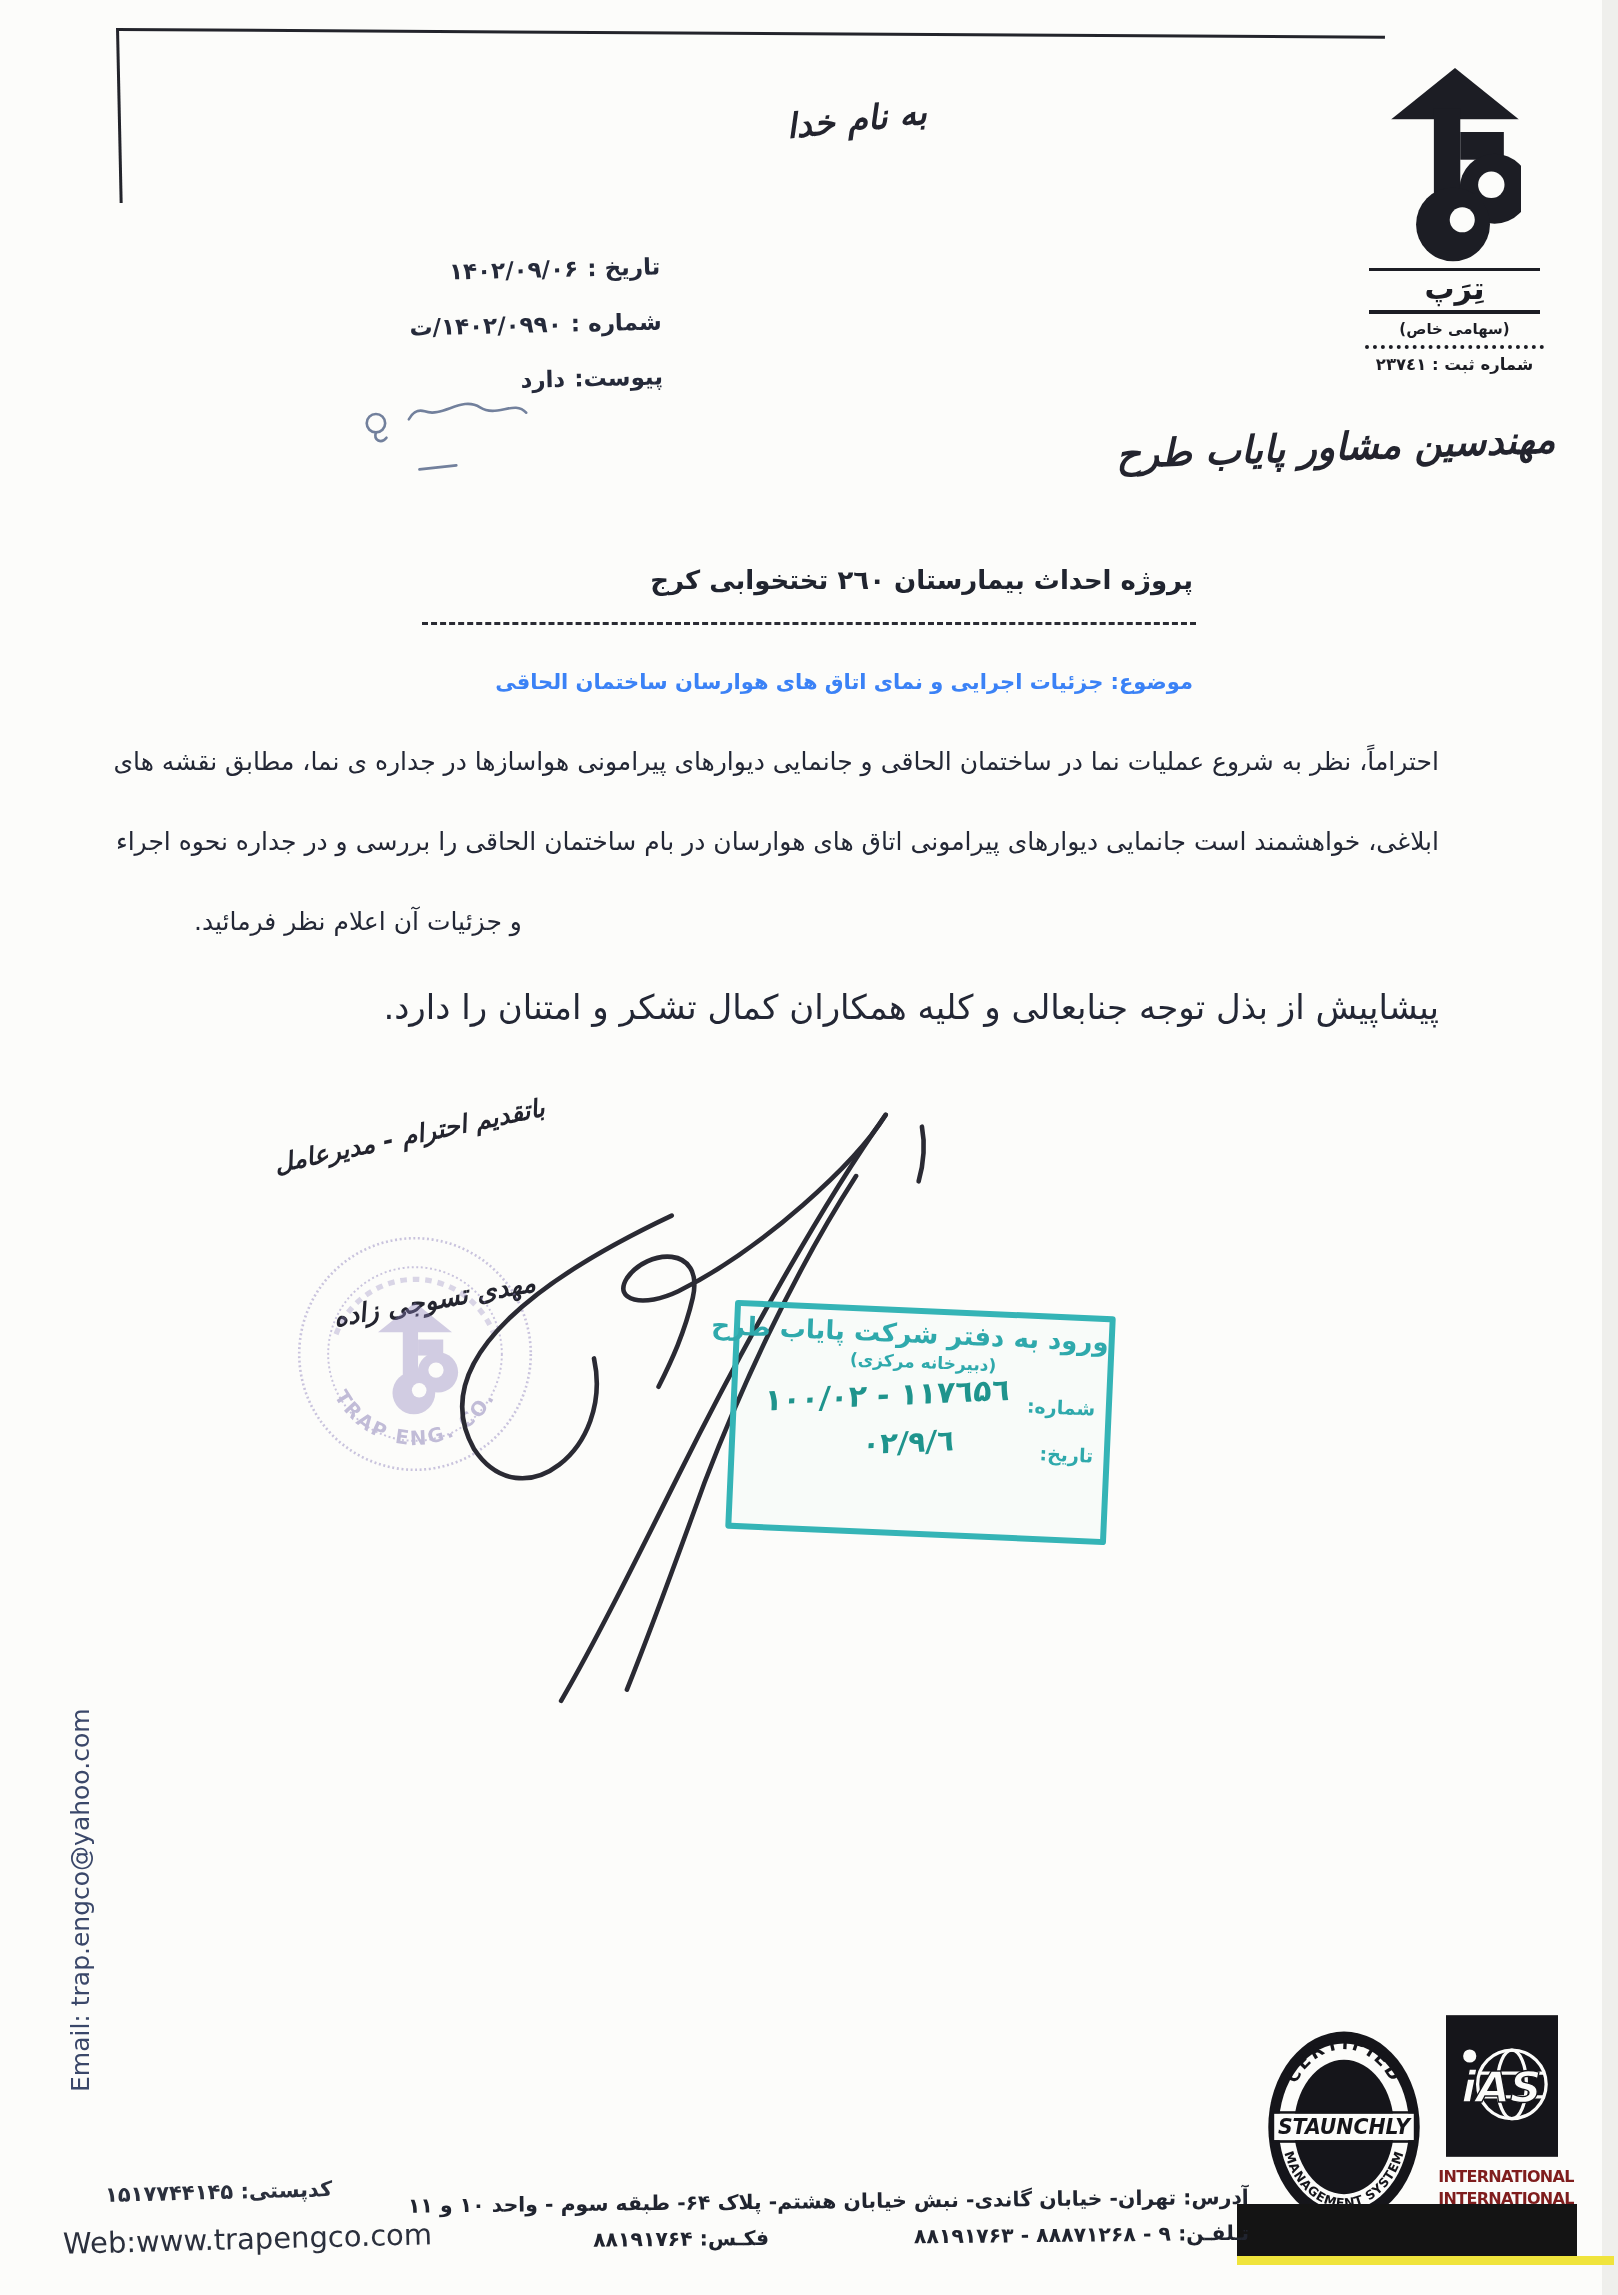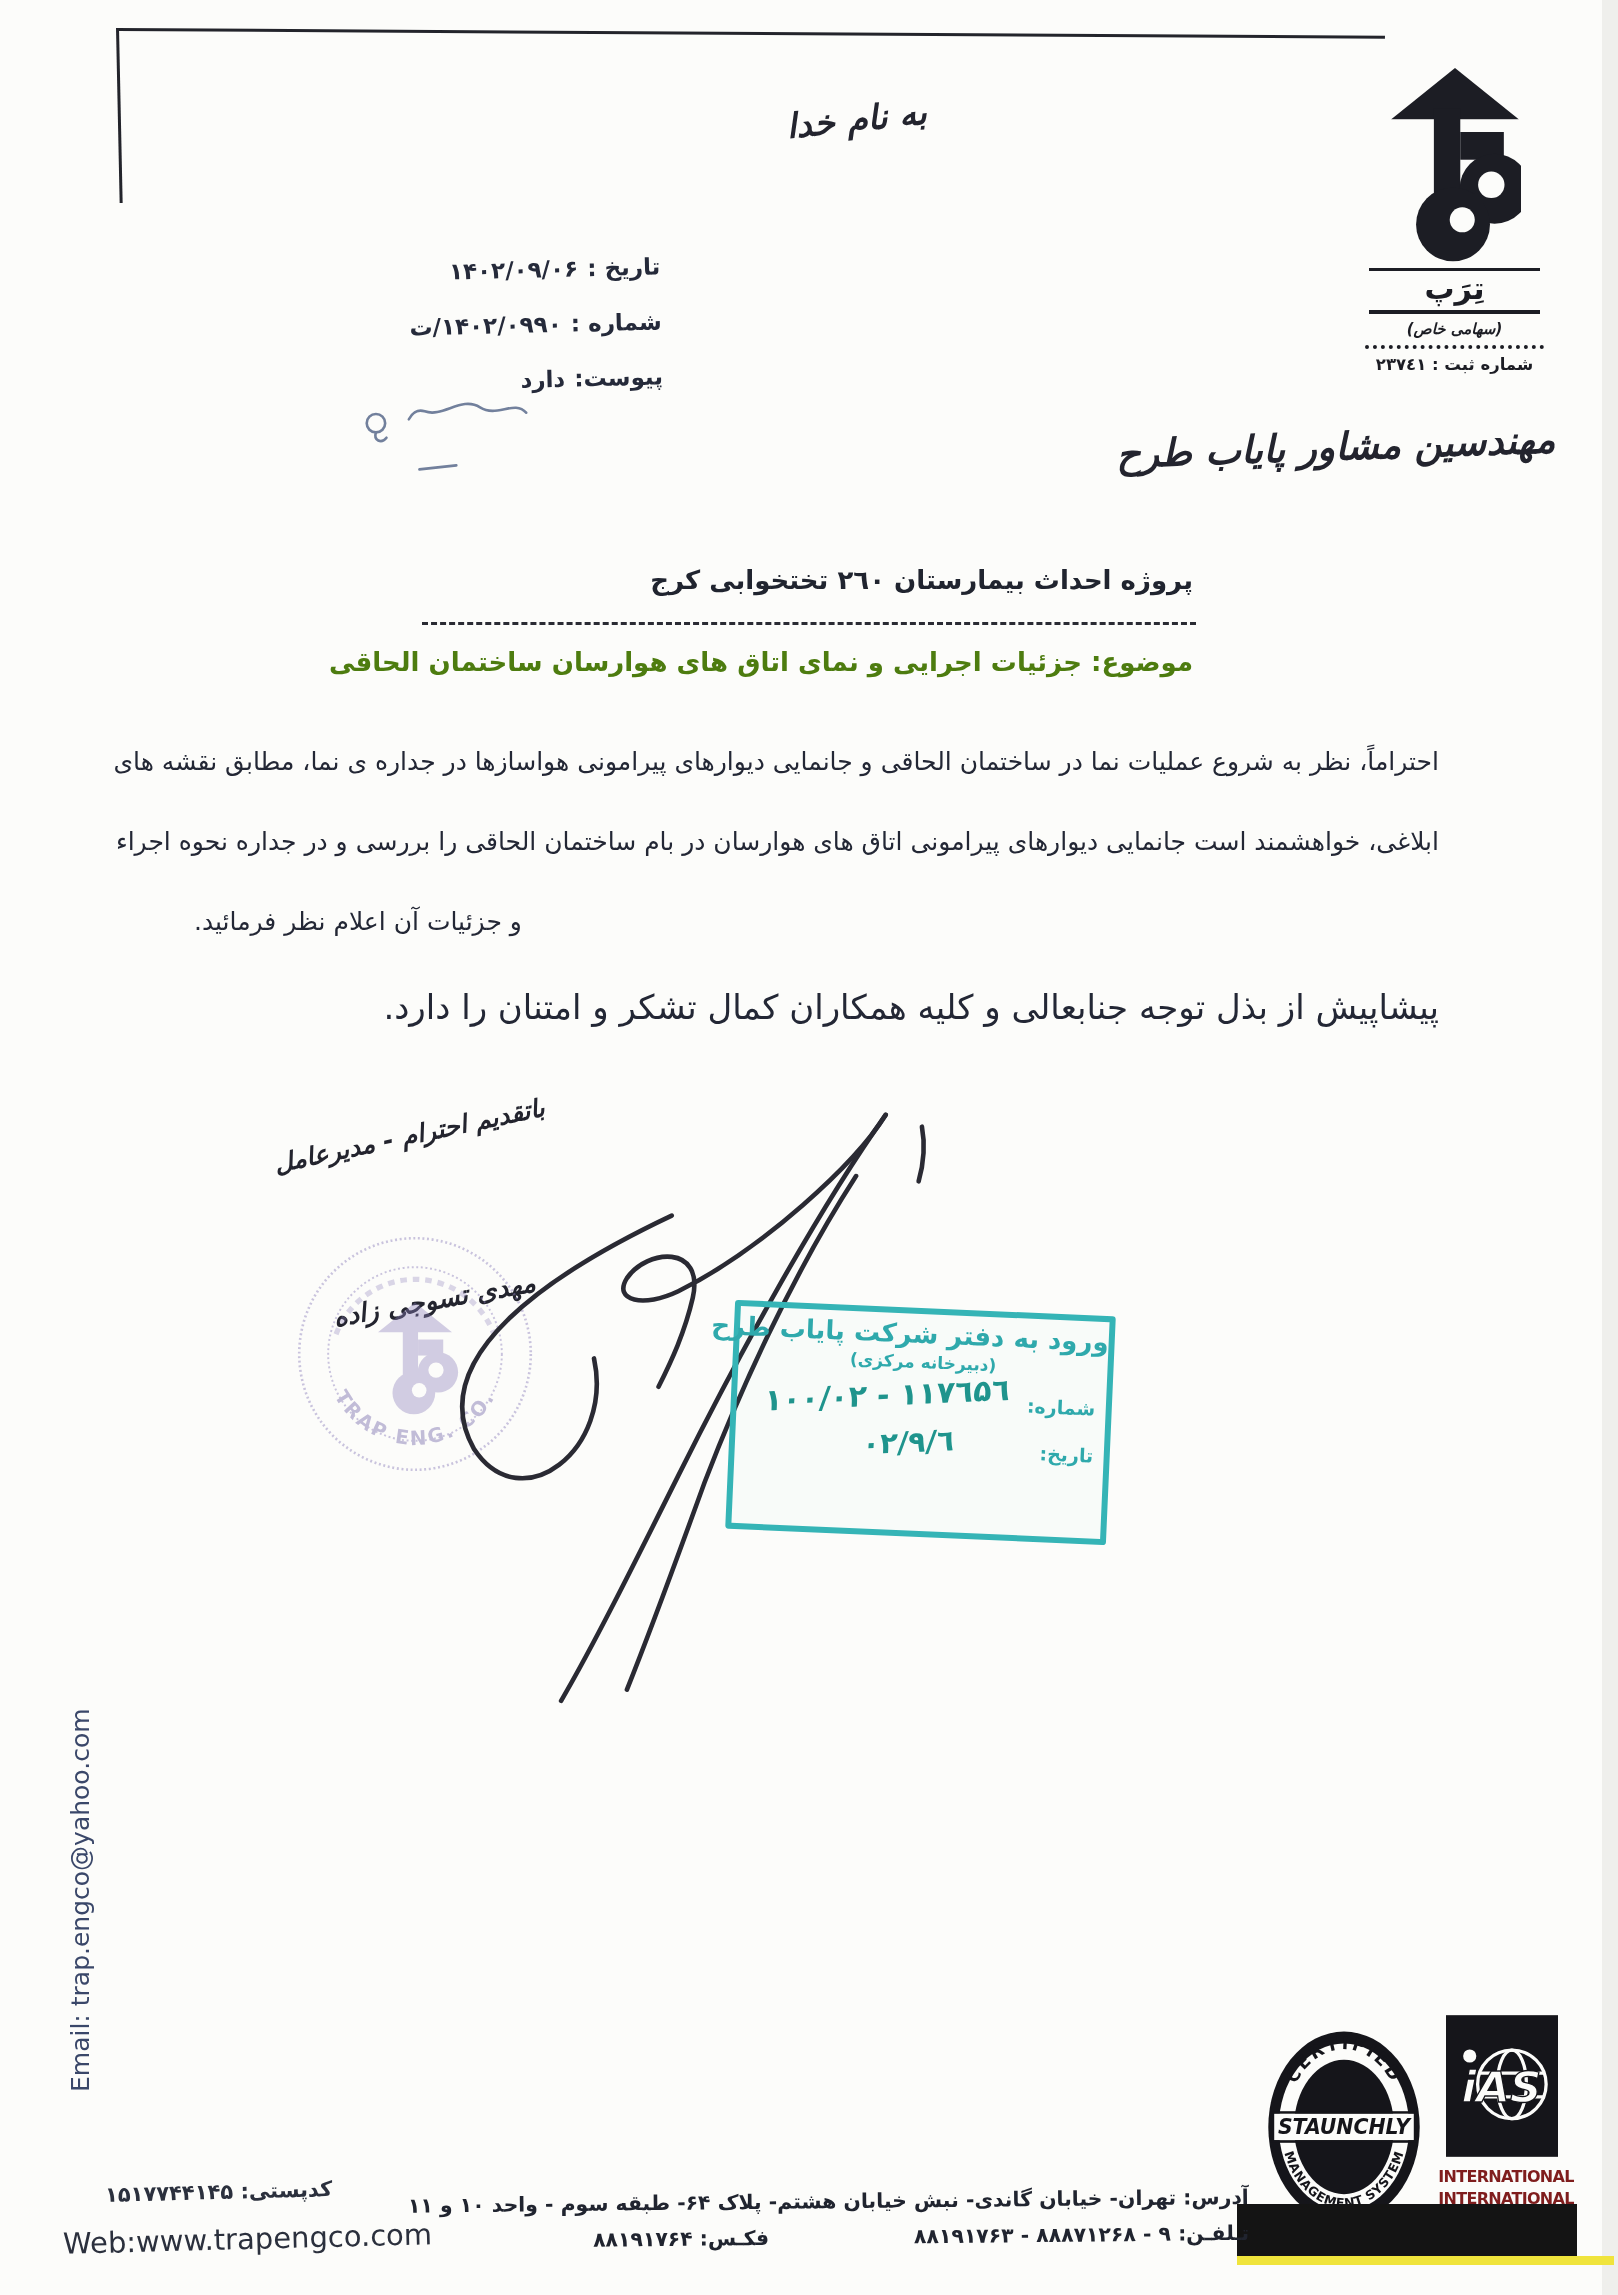--- a/index.html
+++ b/index.html
@@ -22,29 +22,29 @@
   .dateblock{left:283px;top:258px;width:379px;direction:rtl;text-align:right;transform:rotate(-1.4deg);color:#252a3a;}
   .dateblock .row{font-size:23px;font-weight:bold;margin-bottom:29px;white-space:nowrap;}
   .dateblock .lbl{letter-spacing:0.7px;}
   .dateblock .val{margin-right:9.2px;}
 
   
   .logoblock{left:1364px;top:66px;width:181px;text-align:center;color:#1c1d24;}
   .logo-mark{display:block;margin:0 auto;}
   .logo-line{height:3.3px;background:#1c1d24;margin:4px 5.3px 0 5.3px;}
   .logo-name{font-size:30px;font-weight:bold;margin-top:0;}
-  .logo-type{font-size:15px;font-weight:bold;margin-top:6.6px;direction:rtl;font-style:italic;}
+  .logo-type{font-size:15px;font-weight:bold;margin-top:6.6px;direction:rtl;}
   .logo-dots{border-top:4px dotted #1c1d24;margin:6.6px 1.3px 0 1.3px;}
   .logo-reg{font-size:16.5px;font-weight:bold;margin-top:6.6px;direction:rtl;white-space:nowrap;}
 
   .company{right:63px;top:425px;font-size:38px;font-weight:bold;font-style:italic;direction:rtl;white-space:nowrap;transform:rotate(-2deg);color:#23242e;}
 
   .projtitle{right:426px;top:565px;font-size:26px;font-weight:bold;direction:rtl;white-space:nowrap;color:#20242f;}
   .dashline{left:422px;top:622px;width:774px;border-top:3.3px dashed #2a2b33;}
-  .subject{right:426px;top:647px;font-size:26px;font-weight:bold;direction:rtl;white-space:nowrap;color:#4d7c0f;}
+  .subject{right:426px;top:670px;font-size:21px;font-weight:bold;direction:rtl;white-space:nowrap;color:#3b82f6;}
 
   .body-text{left:194px;top:722px;width:1245px;direction:rtl;font-size:25px;line-height:80px;color:#232735;}
   .body-text .jline{text-align:justify;text-align-last:justify;white-space:nowrap;}
   .body-text .lline{text-align:left;}
   .thanks{left:194px;top:987px;width:1245px;direction:rtl;text-align:right;font-size:34px;color:#232735;}
 
   .closing{left:283px;top:1120px;width:264px;text-align:center;font-size:25px;font-weight:bold;font-style:italic;direction:rtl;white-space:nowrap;transform:rotate(-12deg);color:#23242e;}
   .signer{left:329px;top:1285px;width:211px;text-align:center;font-size:26px;font-weight:bold;font-style:italic;direction:rtl;white-space:nowrap;transform:rotate(-10deg);color:#23242e;}
 
   

